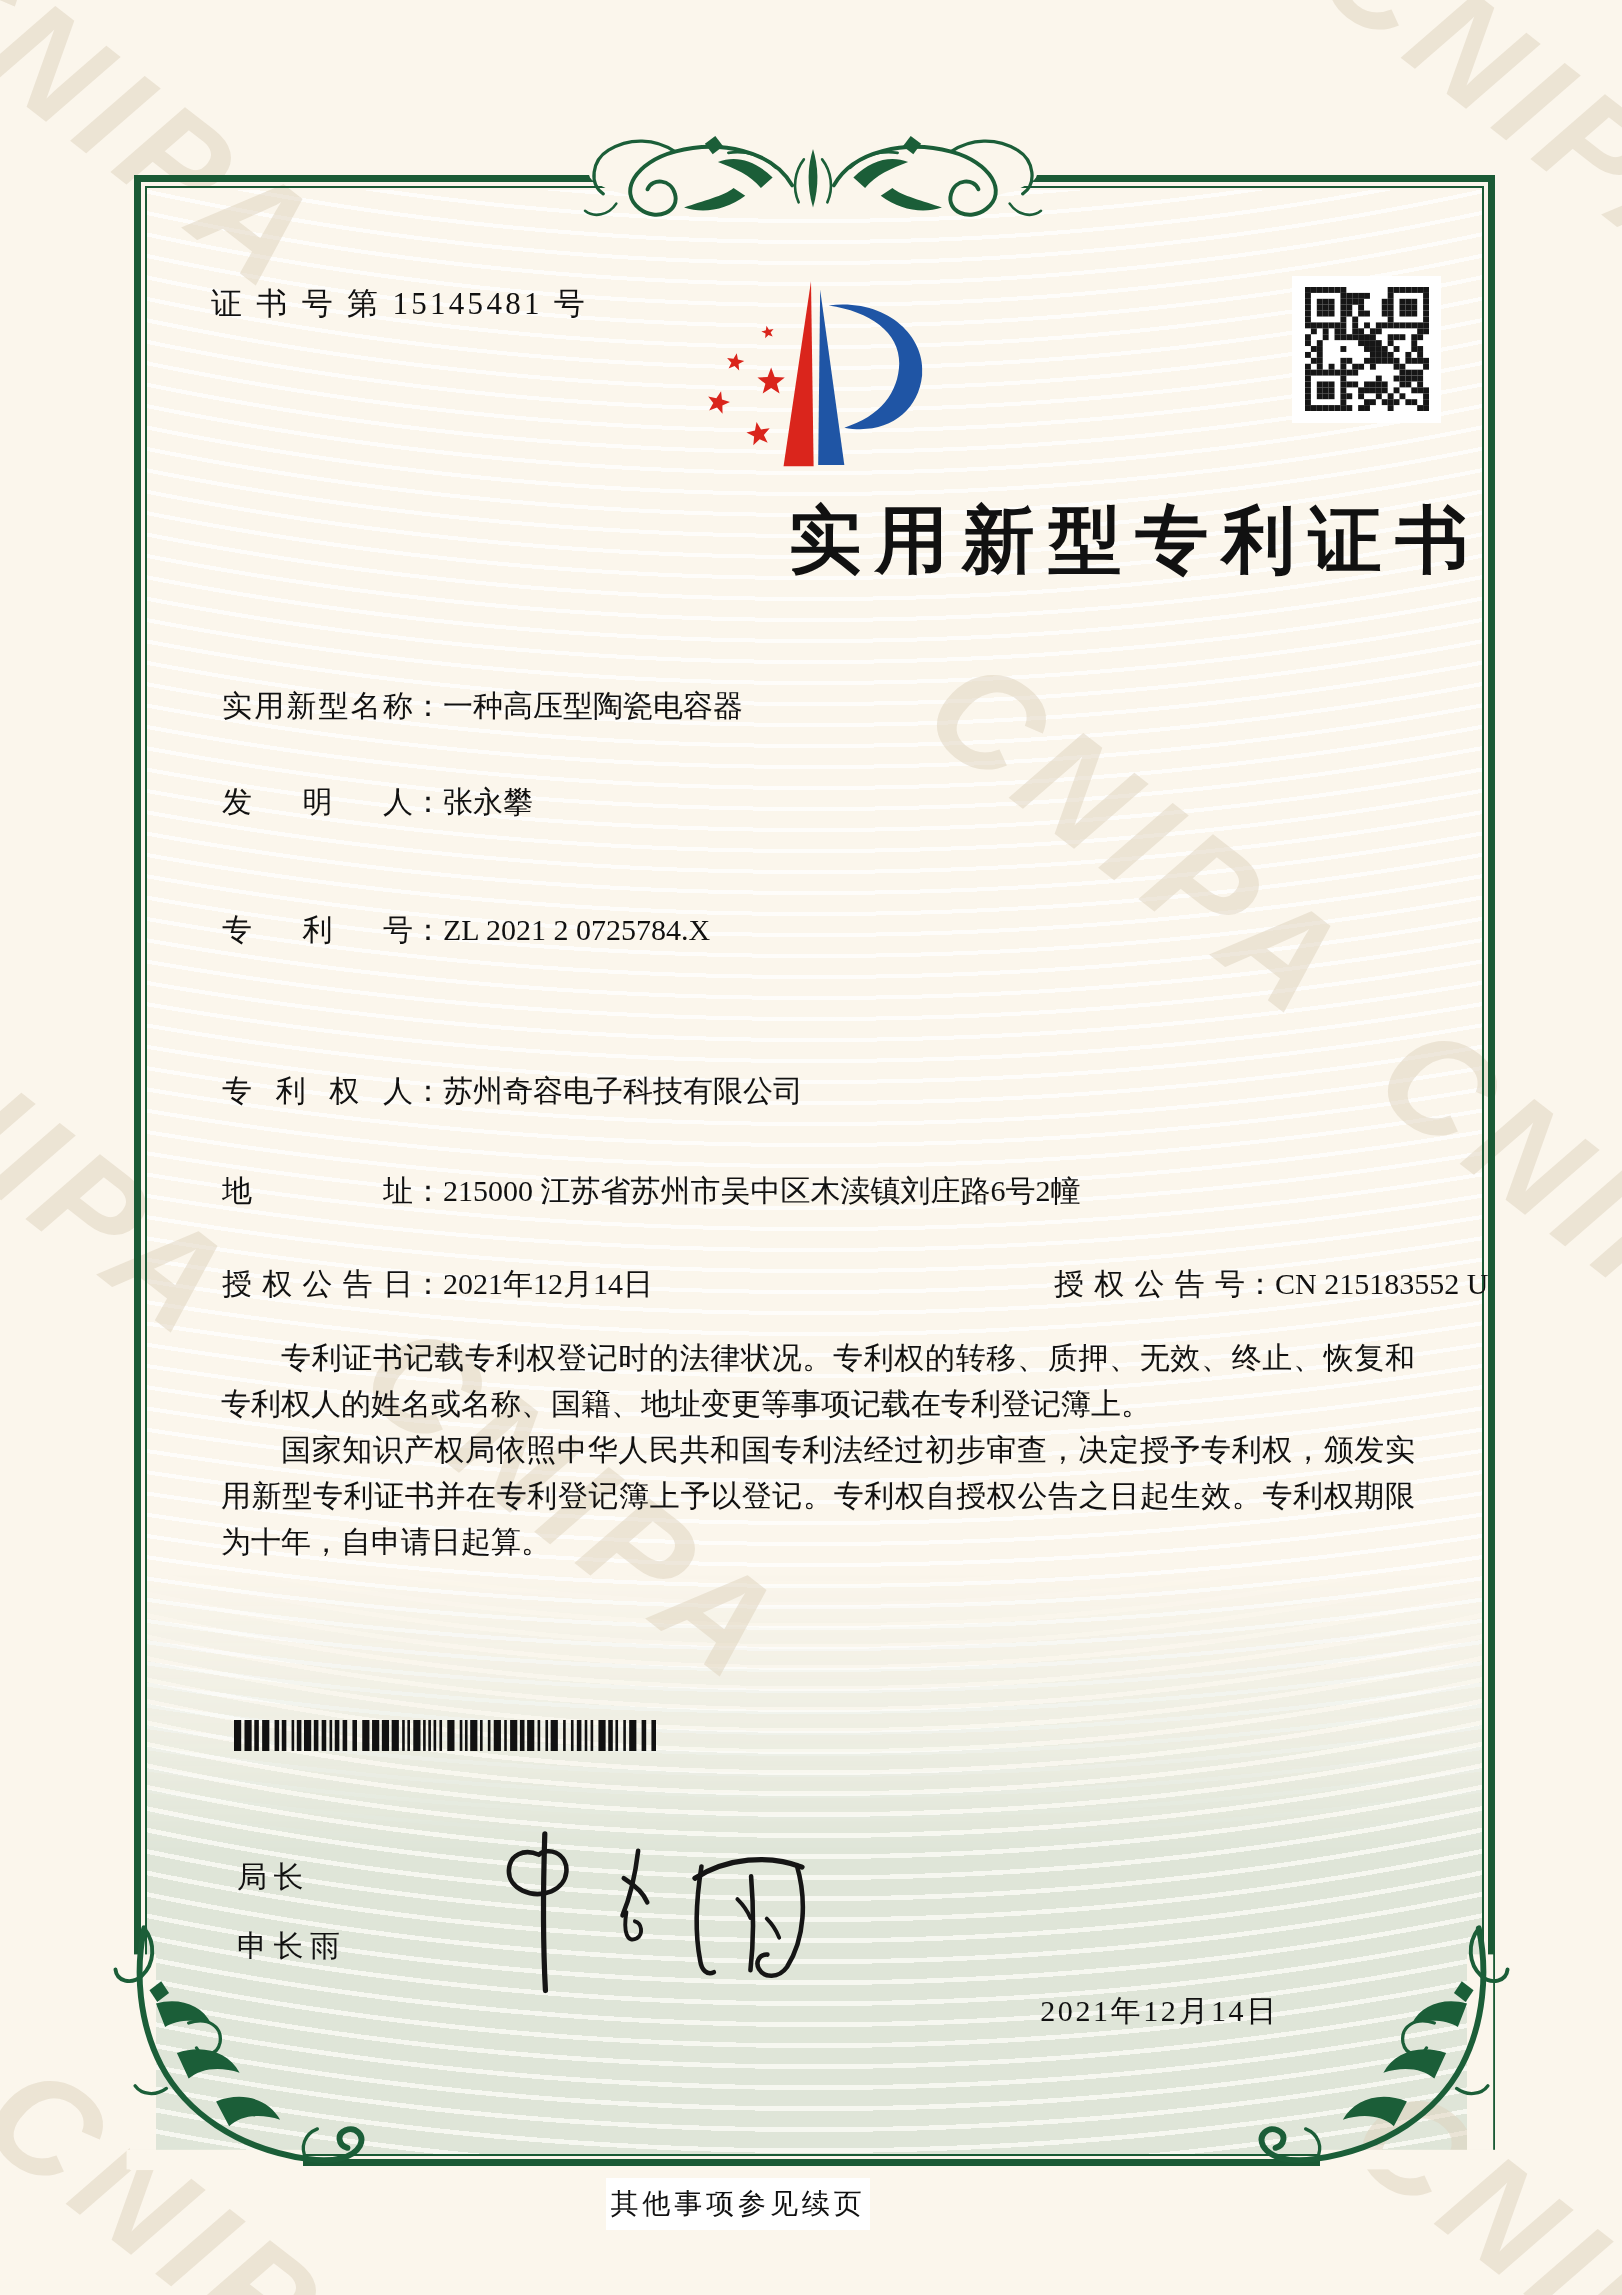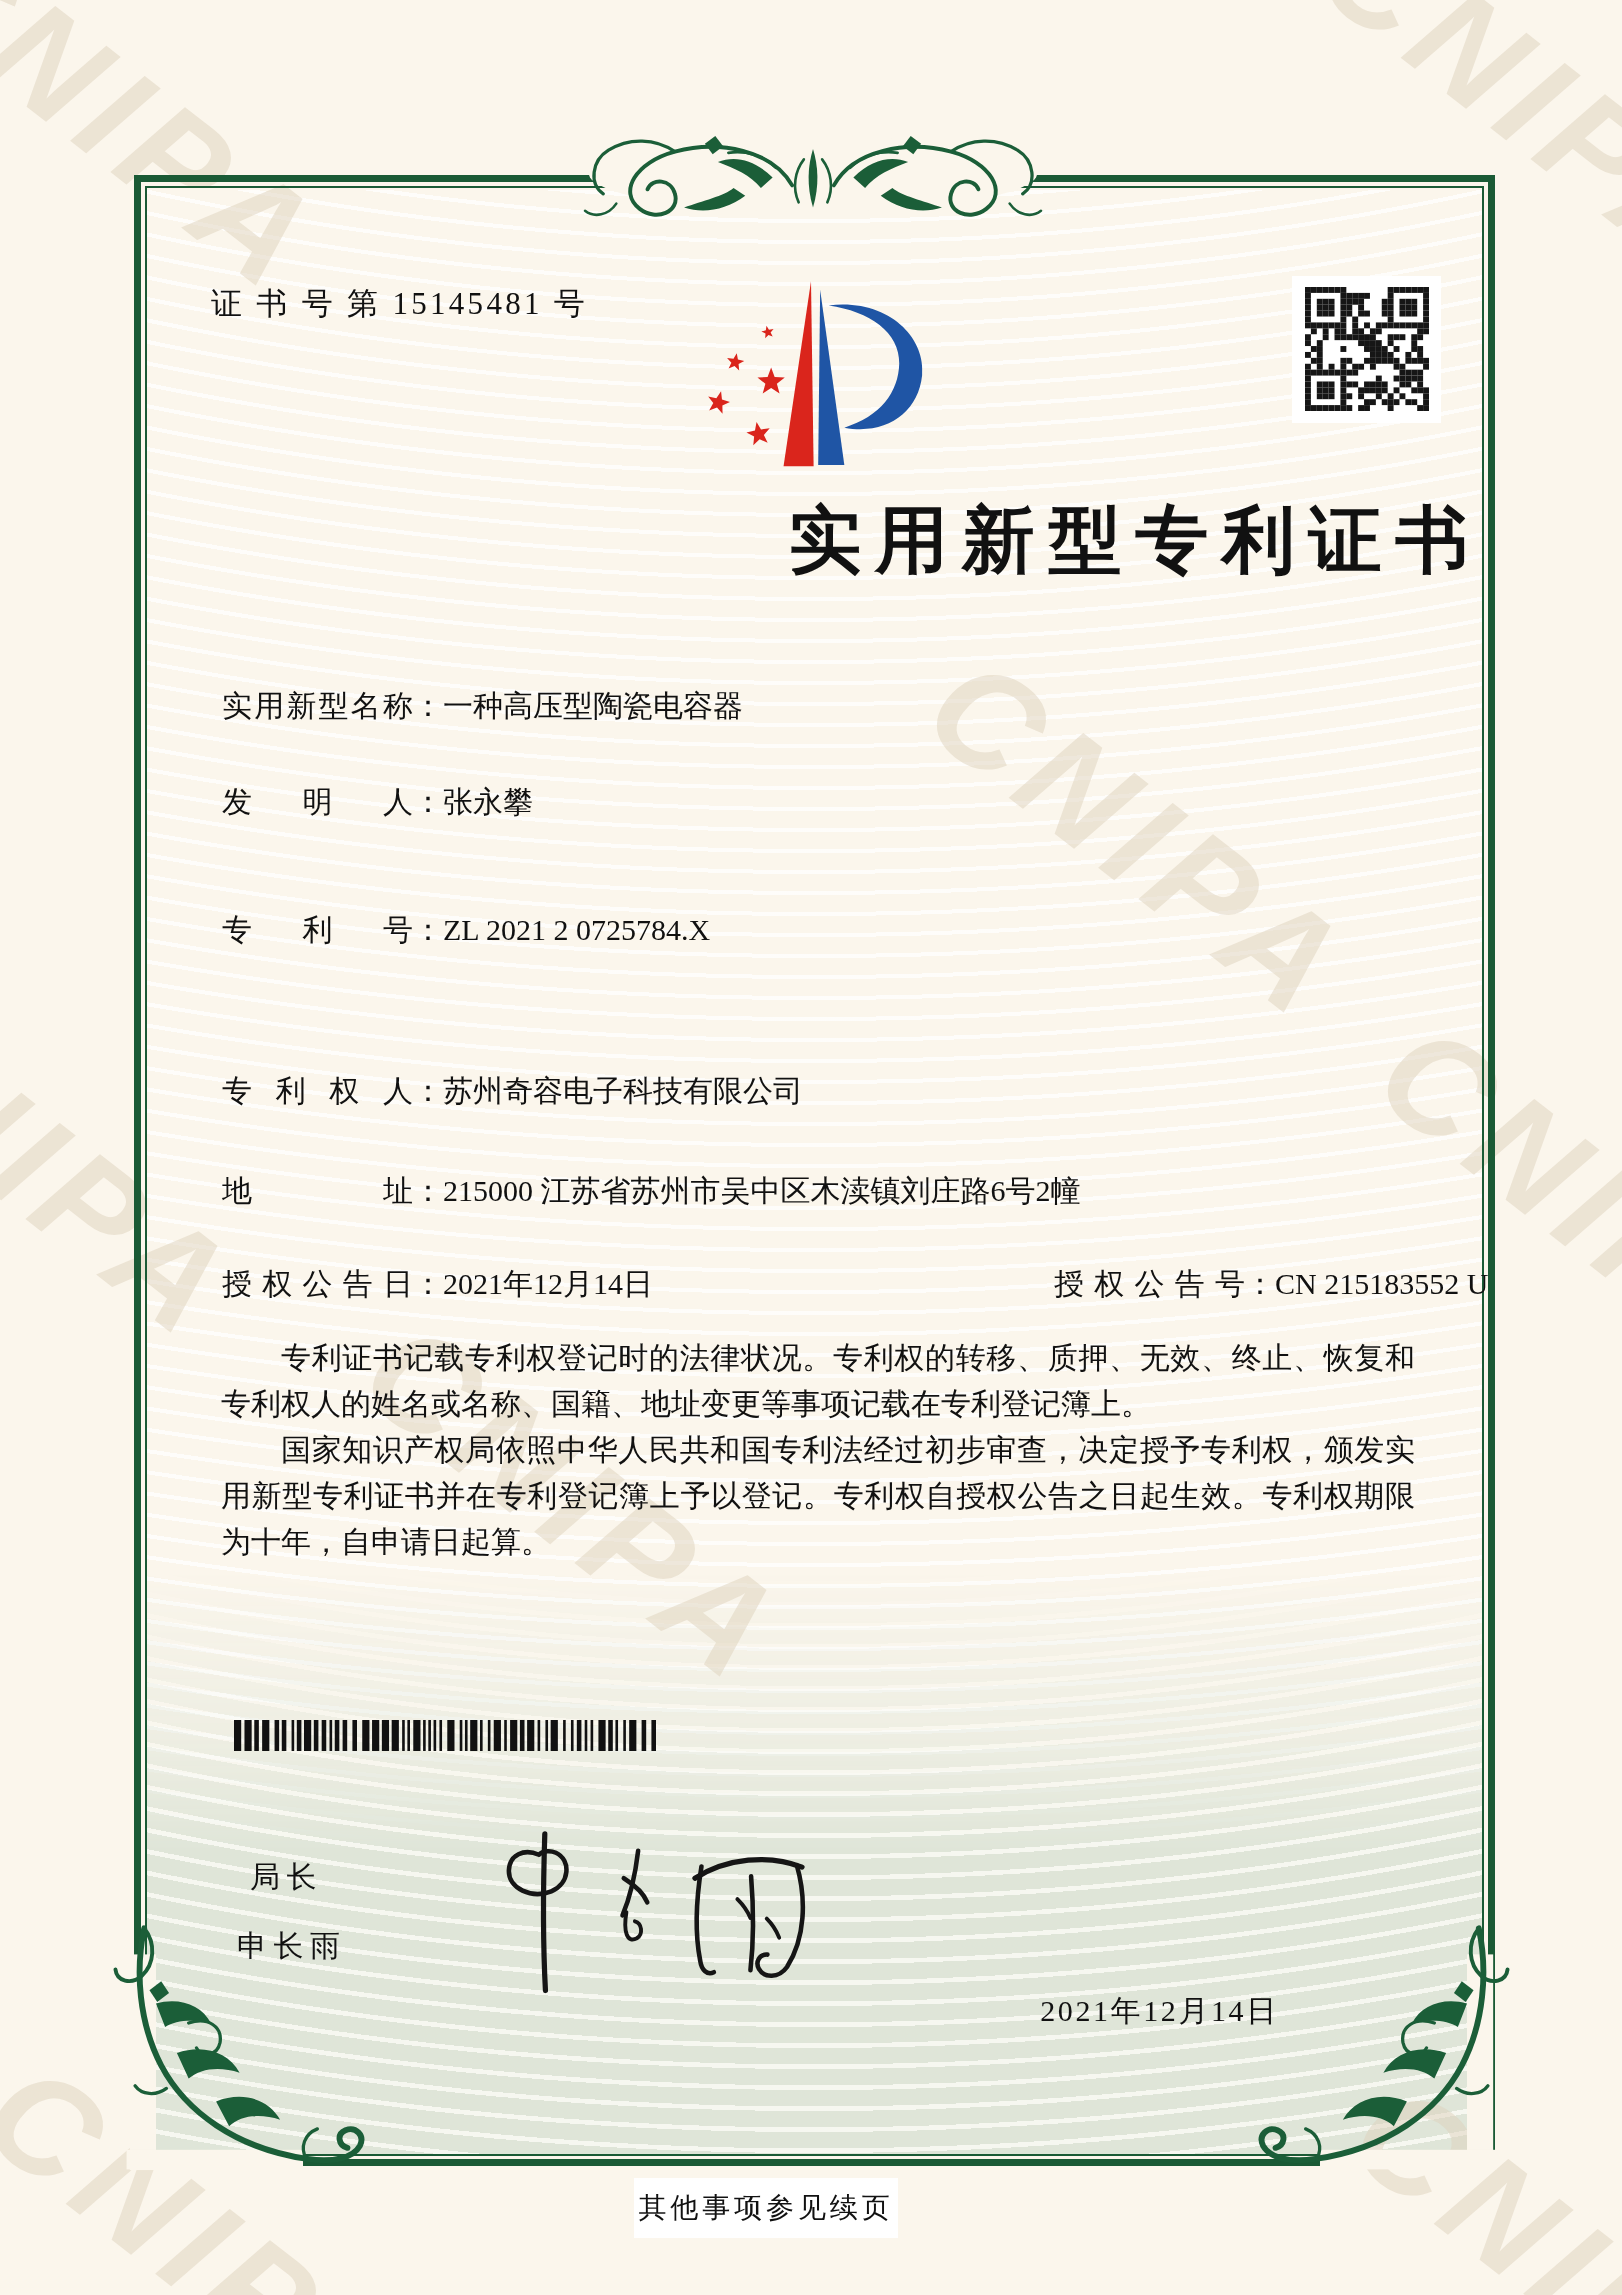--- a/index.html
+++ b/index.html
@@ -45,26 +45,26 @@
     font-size:73px; font-weight:bold; letter-spacing:13.7px; text-indent:13.7px;
   }
   .row{position:absolute; left:222px; font-size:30px; white-space:nowrap;}
   .flabel{display:inline-block; width:191px; text-align:justify; text-align-last:justify; vertical-align:bottom;font-family:Liberation Mono, monospace;}
   .grant-right{position:absolute; left:832px; top:0;}
   .paras{
     position:absolute; left:221px; top:1335px; width:1194px;
     font-size:30px; line-height:46px; text-align:justify;
   }
   .paras p{margin:0; text-indent:2em;}
-  .sig-title{position:absolute; left:250px; top:1857px; font-size:30px; letter-spacing:6.5px;}
+  .sig-title{position:absolute; left:237px; top:1857px; font-size:30px; letter-spacing:6.5px;}
   .sig-name{position:absolute; left:237px; top:1926px; font-size:30px; letter-spacing:6.5px;}
   .issue-date{position:absolute; left:963px; top:1991px; width:393px; text-align:center; font-size:30px; letter-spacing:2.6px;}
   .page-info{position:absolute; left:147px; top:2095px; width:1269px; text-align:center; font-size:26px; letter-spacing:2px;}
   .footer-note{
-    position:absolute; left:634px; top:2178px; width:264px; height:60px;
+    position:absolute; left:606px; top:2178px; width:264px; height:52px;
     background:#ffffff; display:flex; align-items:center; justify-content:center;
     font-size:28px; letter-spacing:3.9px; white-space:nowrap;
   }
   .qr-box{position:absolute; left:1292px; top:276px; width:149px; height:147px; background:#fff;}
   .qr-box svg{position:absolute; left:13px; top:11px;}
   .barcode{position:absolute; left:234px; top:1720px; width:422px; height:31px;}
   .logo{position:absolute; left:692px; top:259px;}
   .signature{position:absolute; left:471px; top:1826px;}
   .dragon{position:absolute; left:576px; top:132px;}
   .corner-fl{position:absolute; top:1925px;}

